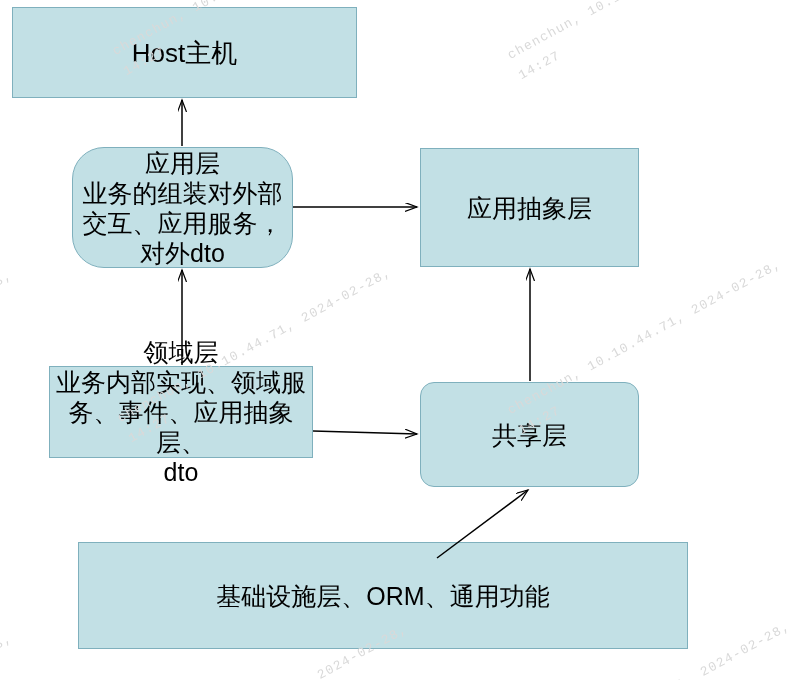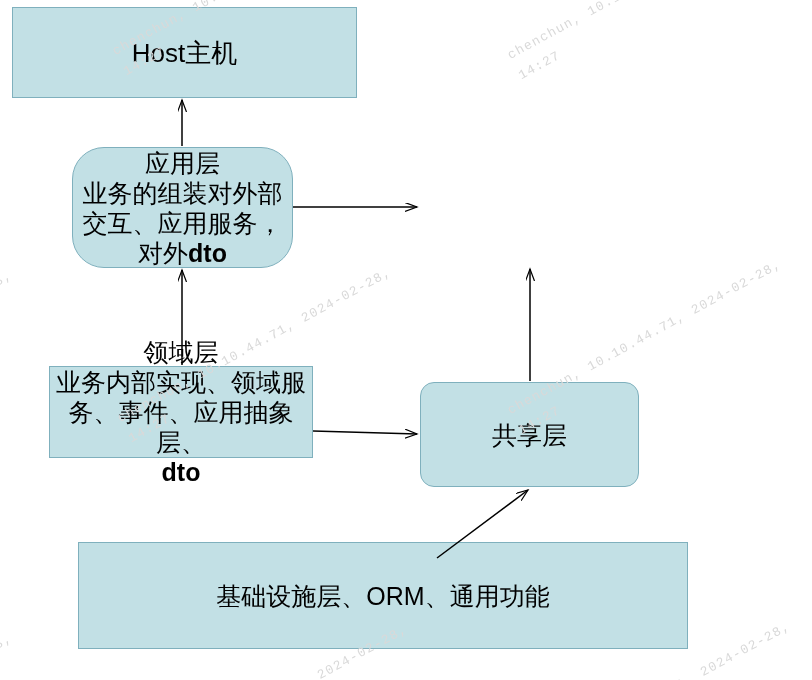--- a/index.html
+++ b/index.html
@@ -8,21 +8,21 @@
   .box { position:absolute; box-sizing:border-box; background:var(--box-fill,#c2e0e5);
          border:1.5px solid var(--box-border,#7fb0bd); display:flex; flex-direction:column;
          align-items:center; justify-content:center; text-align:center;
          color:var(--text,#000); font-size:25px; line-height:30px; }
   .b-host { left:12px; top:7px; width:345px; height:91px; font-size:26px; }
   .b-application { left:72px; top:147px; width:221px; height:121px;border-radius:32px; }
   .b-app-abstract { left:420px; top:148px; width:219px; height:119px; }
   .b-domain { left:49px; top:366px; width:264px; height:92px; }
   .b-shared { left:420px; top:382px; width:219px; height:105px;border-radius:14px; }
   .b-infrastructure { left:78px; top:542px; width:610px; height:107px; }
-  .bold { font-weight:bold; }
+  .bold { font-weight:normal; }
   svg.arrows { position:absolute; left:0; top:0; }
   #watermark-layer { position:absolute; left:0; top:0; width:100%; height:100%; pointer-events:none; }
   .wm { position:absolute; color:var(--wm,#d9d9d9); font-family:"Liberation Mono", monospace;
         font-size:13px; line-height:23px; letter-spacing:1.3px; white-space:nowrap;
         transform:rotate(-28.5deg); transform-origin:left top; }
 </style>
 </head>
 <body>
 
 <div class="page" style="--bg: #ffffff; --box-fill: #c2e0e5; --box-border: #7fb0bd; --text: #000000; --wm: #d9d9d9;">
@@ -31,20 +31,23 @@
     <div>Host主机</div>
   </div>
 
   <div class="box b-application">
     <div>应用层</div>
     <div>业务的组装对外部</div>
     <div>交互、应用服务，</div>
     <div><span>对外</span><span class="bold">dto</span></div>
   </div>
 
+  <div class="box b-app-abstract">
+    <div>应用抽象层</div>
+  </div>
 
   <div class="box b-domain">
     <div>领域层</div>
     <div>业务内部实现、领域服</div>
     <div>务、事件、应用抽象层、</div>
     <div class="bold">dto</div>
   </div>
 
   <div class="box b-shared">
     <div>共享层</div>

